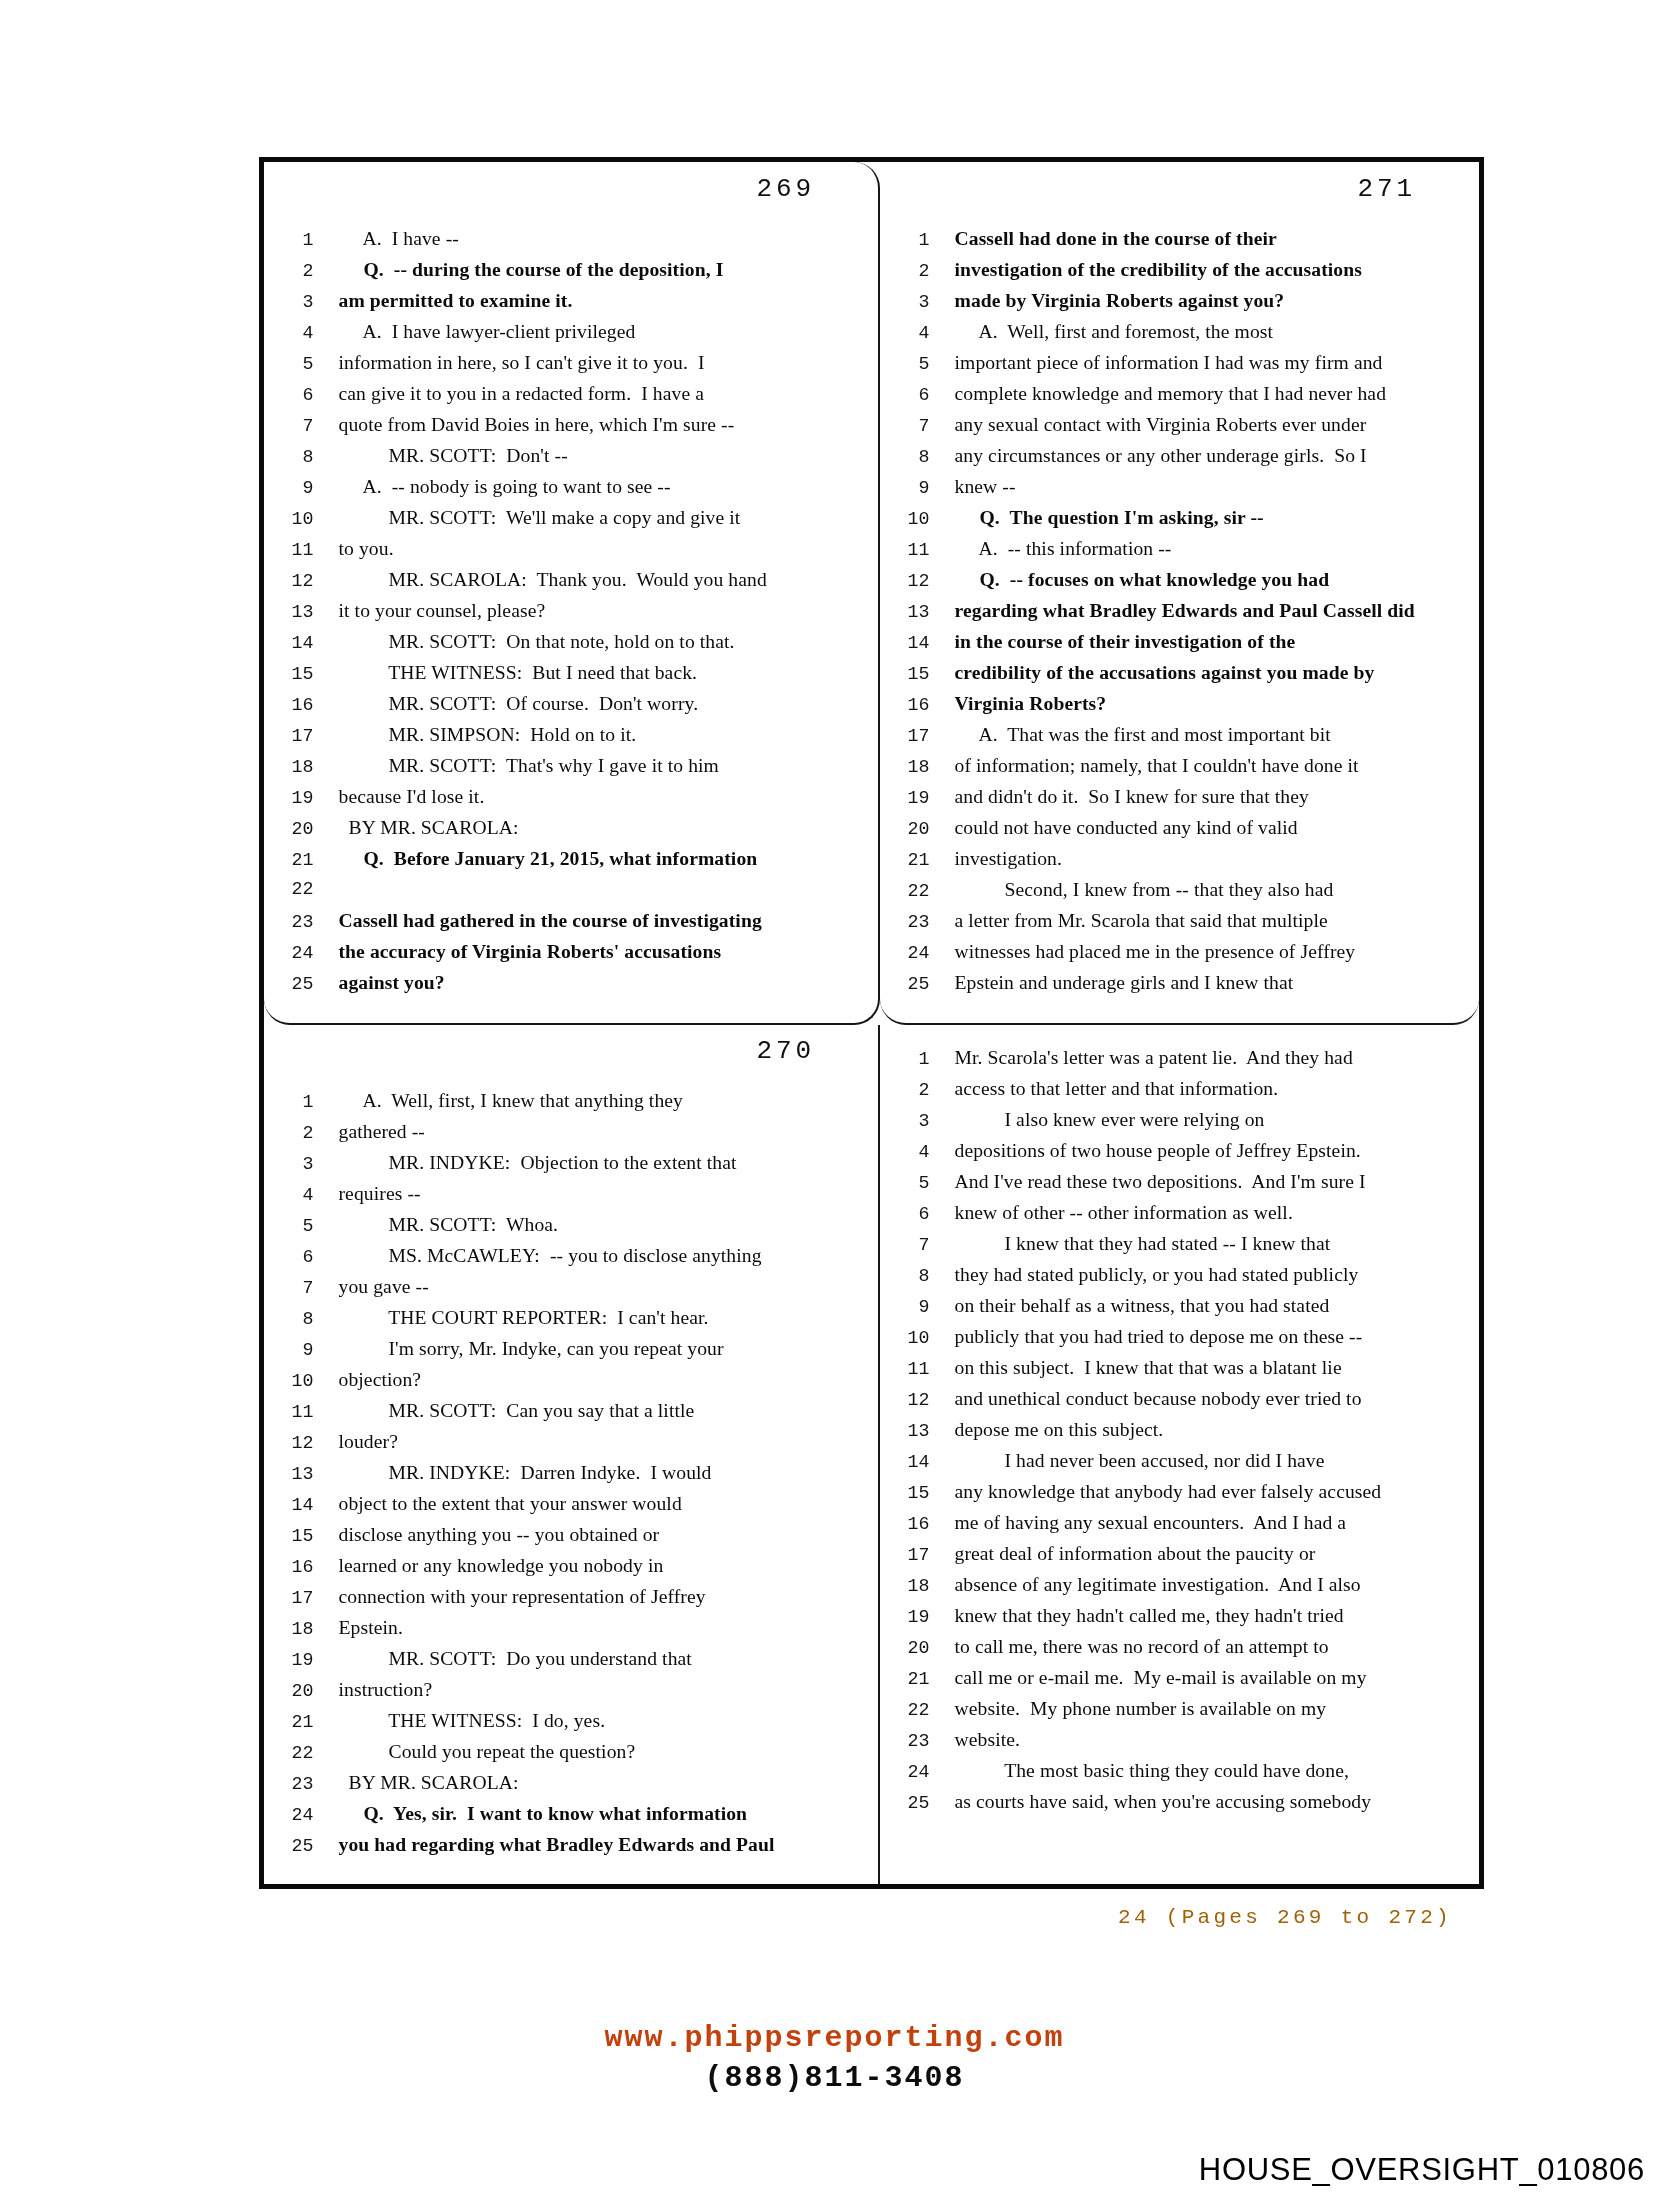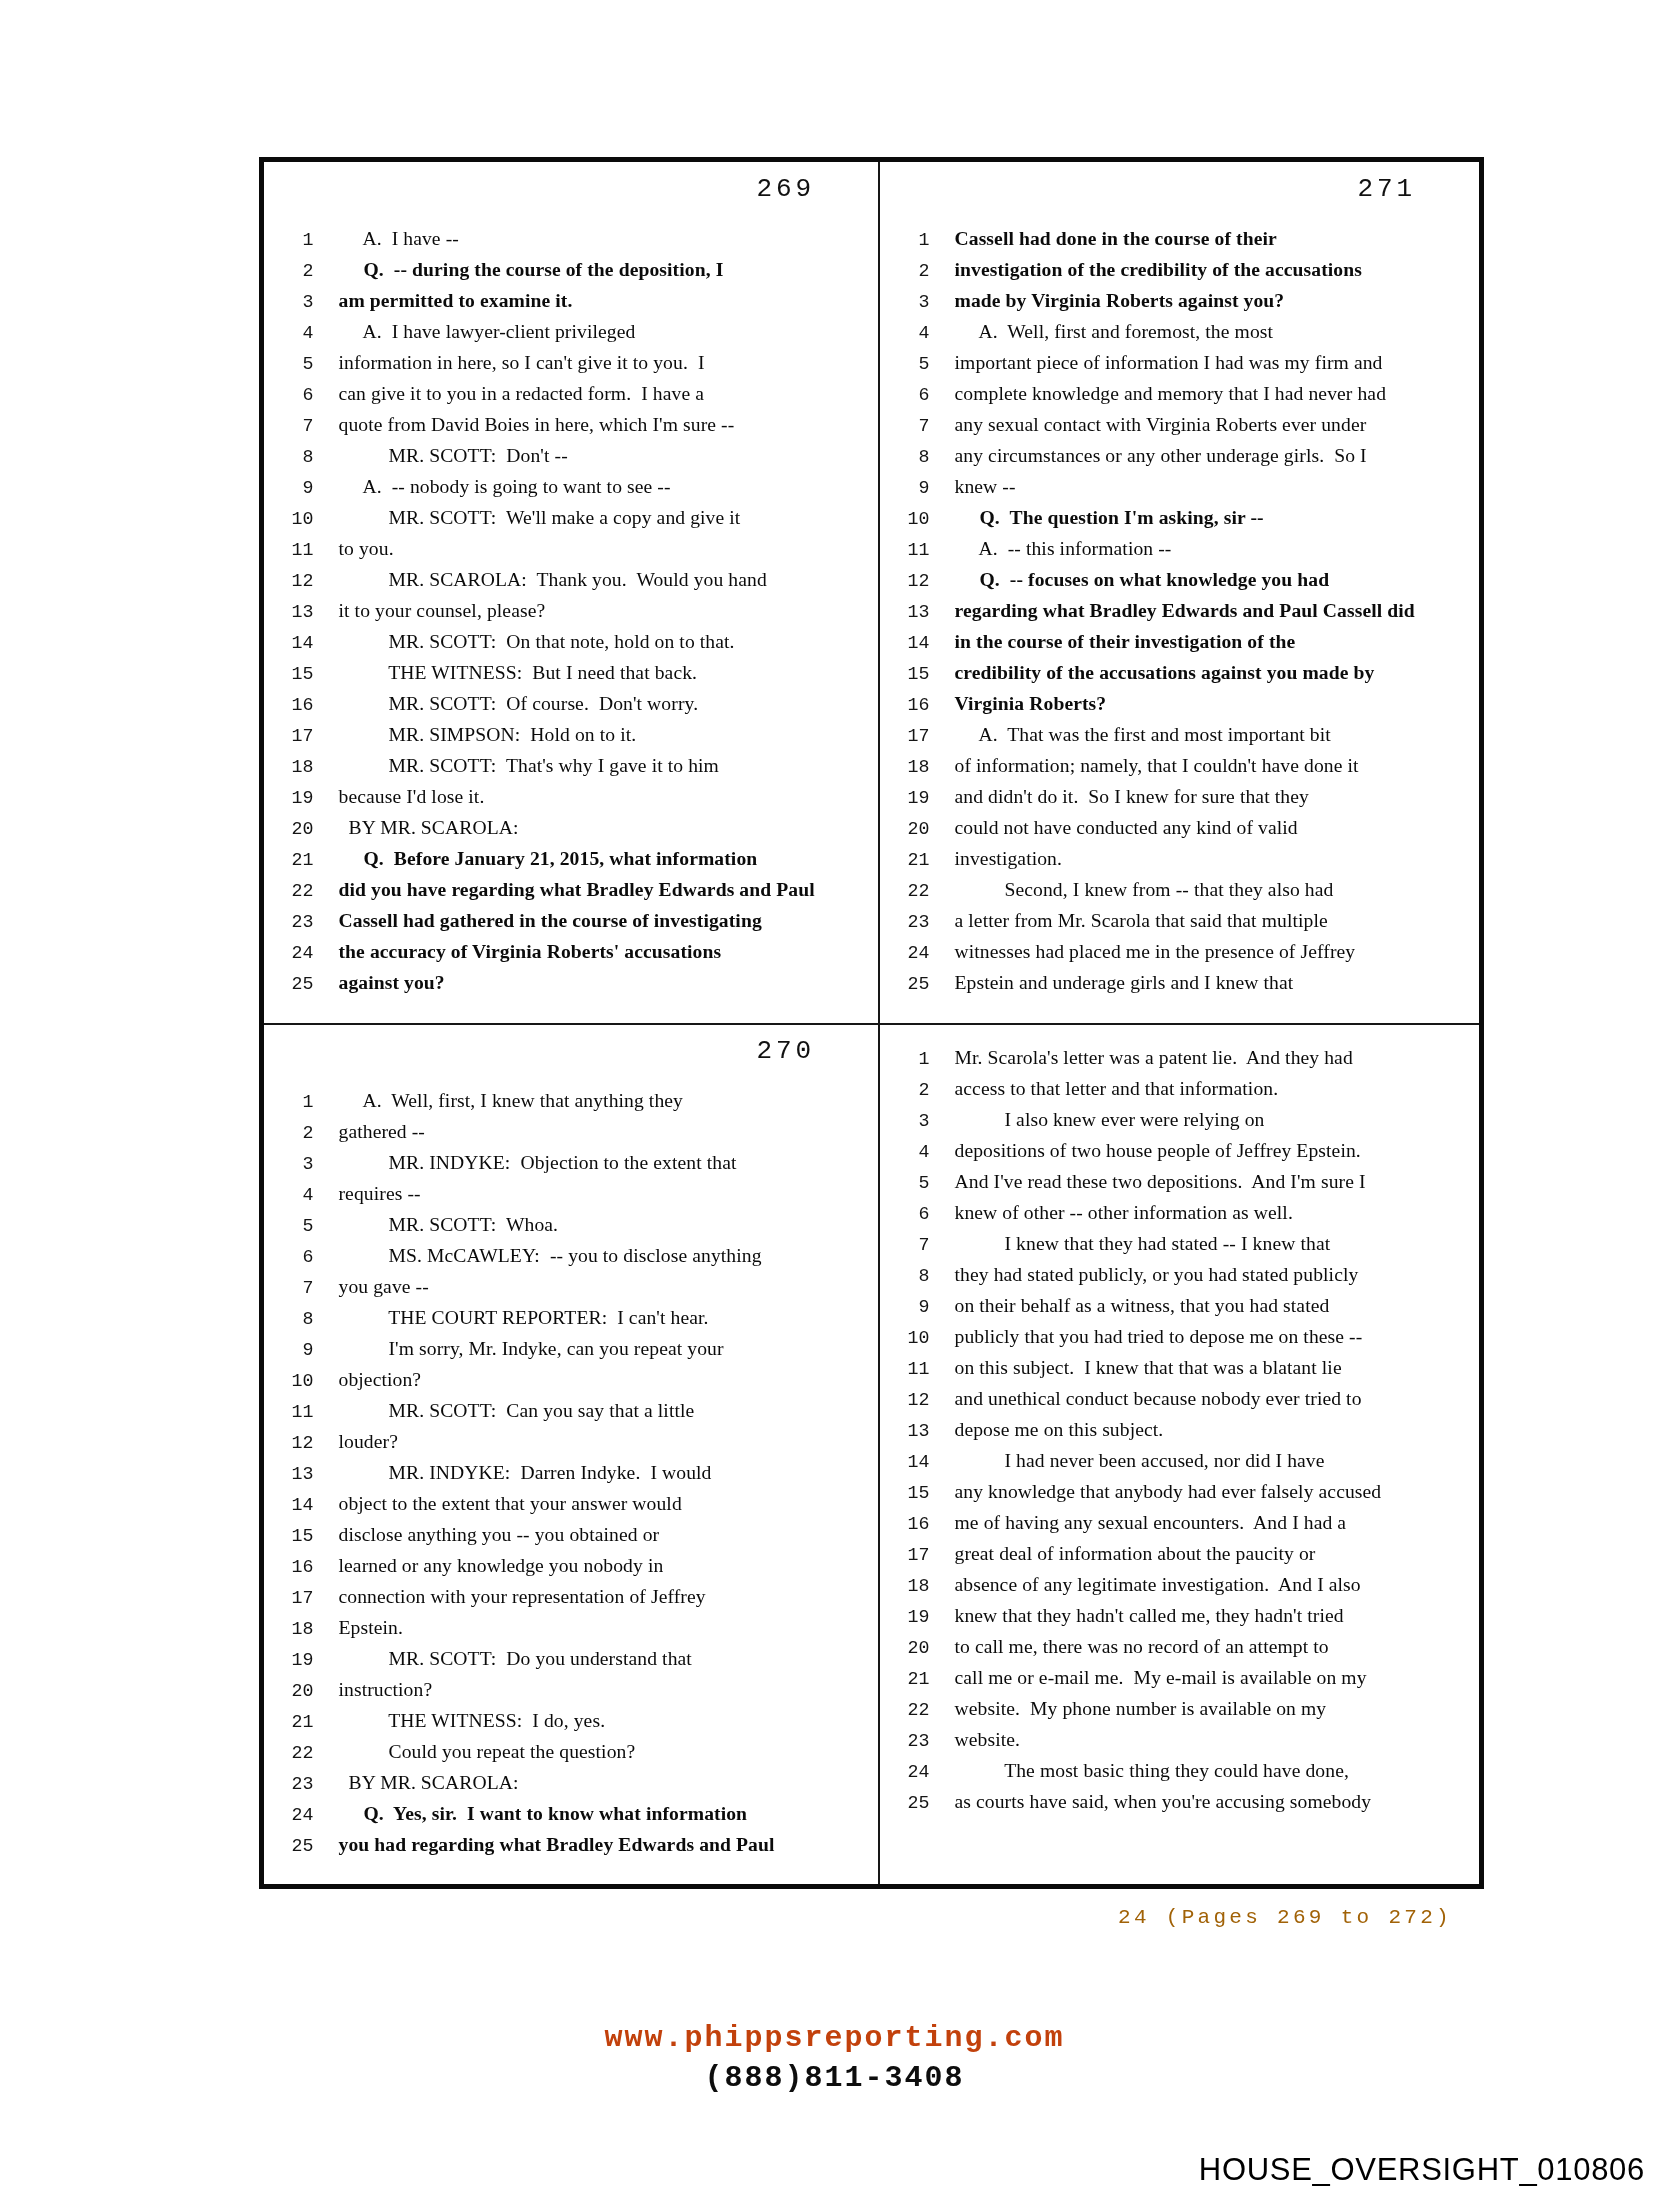--- a/index.html
+++ b/index.html
@@ -7,21 +7,21 @@
     width:1669px;height:2205px;position:relative;background:#ffffff;
     font-family:"Liberation Serif", serif;color:#0b0b0b;
   }
   .frame{
     position:absolute;left:259px;top:157px;width:1225px;height:1732px;
     box-sizing:border-box;border:5.2px solid #0a0a0a;background:#fff;
     display:grid;grid-template-columns:50.7% 49.3%;grid-template-rows:50.1% 49.9%;
   }
   .cell{box-sizing:border-box;position:relative;overflow:hidden;}
   .cell.bR{border-right:2px solid #161616;}
-  .cell.bB{border-bottom:2px solid #161616;}
+  .cell.bB{border-bottom:2px solid #161616;border-radius:26px;}
   .pagenum{
     margin:10.5px 63px 0 0;text-align:right;
     font-family:"Liberation Mono", monospace;font-size:26px;line-height:33px;
     letter-spacing:3.9px;color:#111;
   }
   .lines{margin-top:17px;}
   .trow{display:flex;height:31px;align-items:baseline;}
   .lnum{
     flex:0 0 39px;padding-left:10.5px;text-align:right;
     font-family:"Liberation Mono", monospace;font-size:18.3px;color:#151515;
@@ -138,21 +138,20 @@
         <div class="trow">
           <span class="lnum">20</span>
           <span class="ltext">  BY MR. SCAROLA:</span>
         </div>
         <div class="trow">
           <span class="lnum">21</span>
           <span class="ltext bold">     Q.  Before January 21, 2015, what information</span>
         </div>
         <div class="trow">
           <span class="lnum">22</span>
-          <span class="ltext bold">did you have regarding what Bradley Edwards and Paul</span>
         </div>
         <div class="trow">
           <span class="lnum">23</span>
           <span class="ltext bold">Cassell had gathered in the course of investigating</span>
         </div>
         <div class="trow">
           <span class="lnum">24</span>
           <span class="ltext bold">the accuracy of Virginia Roberts' accusations</span>
         </div>
         <div class="trow">

